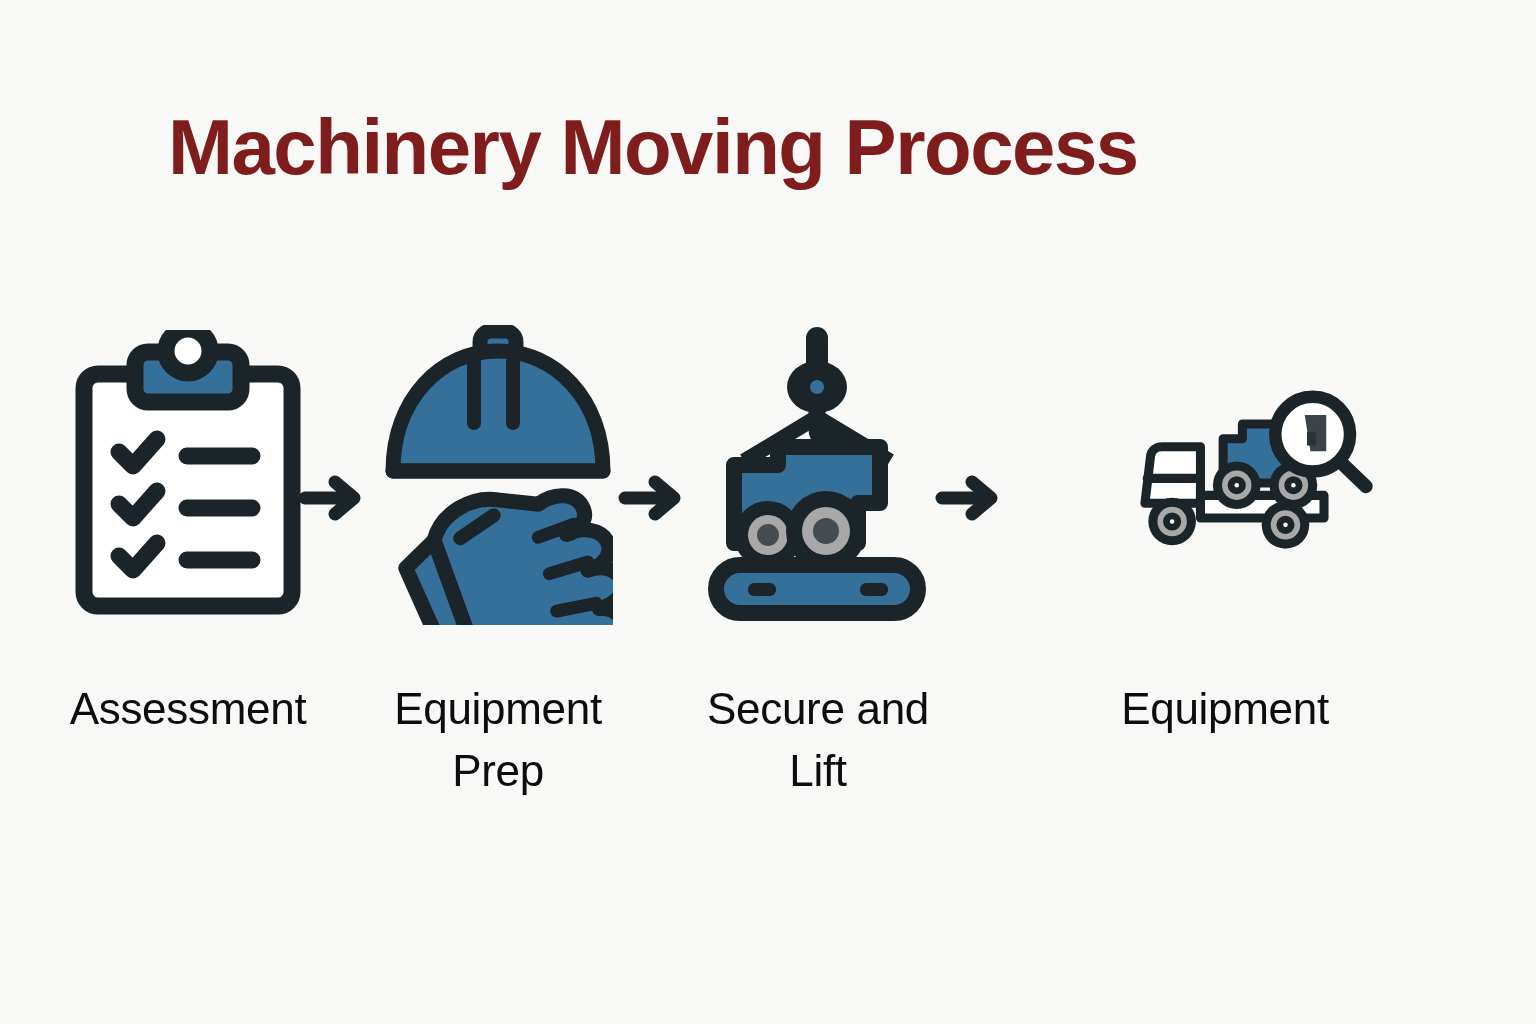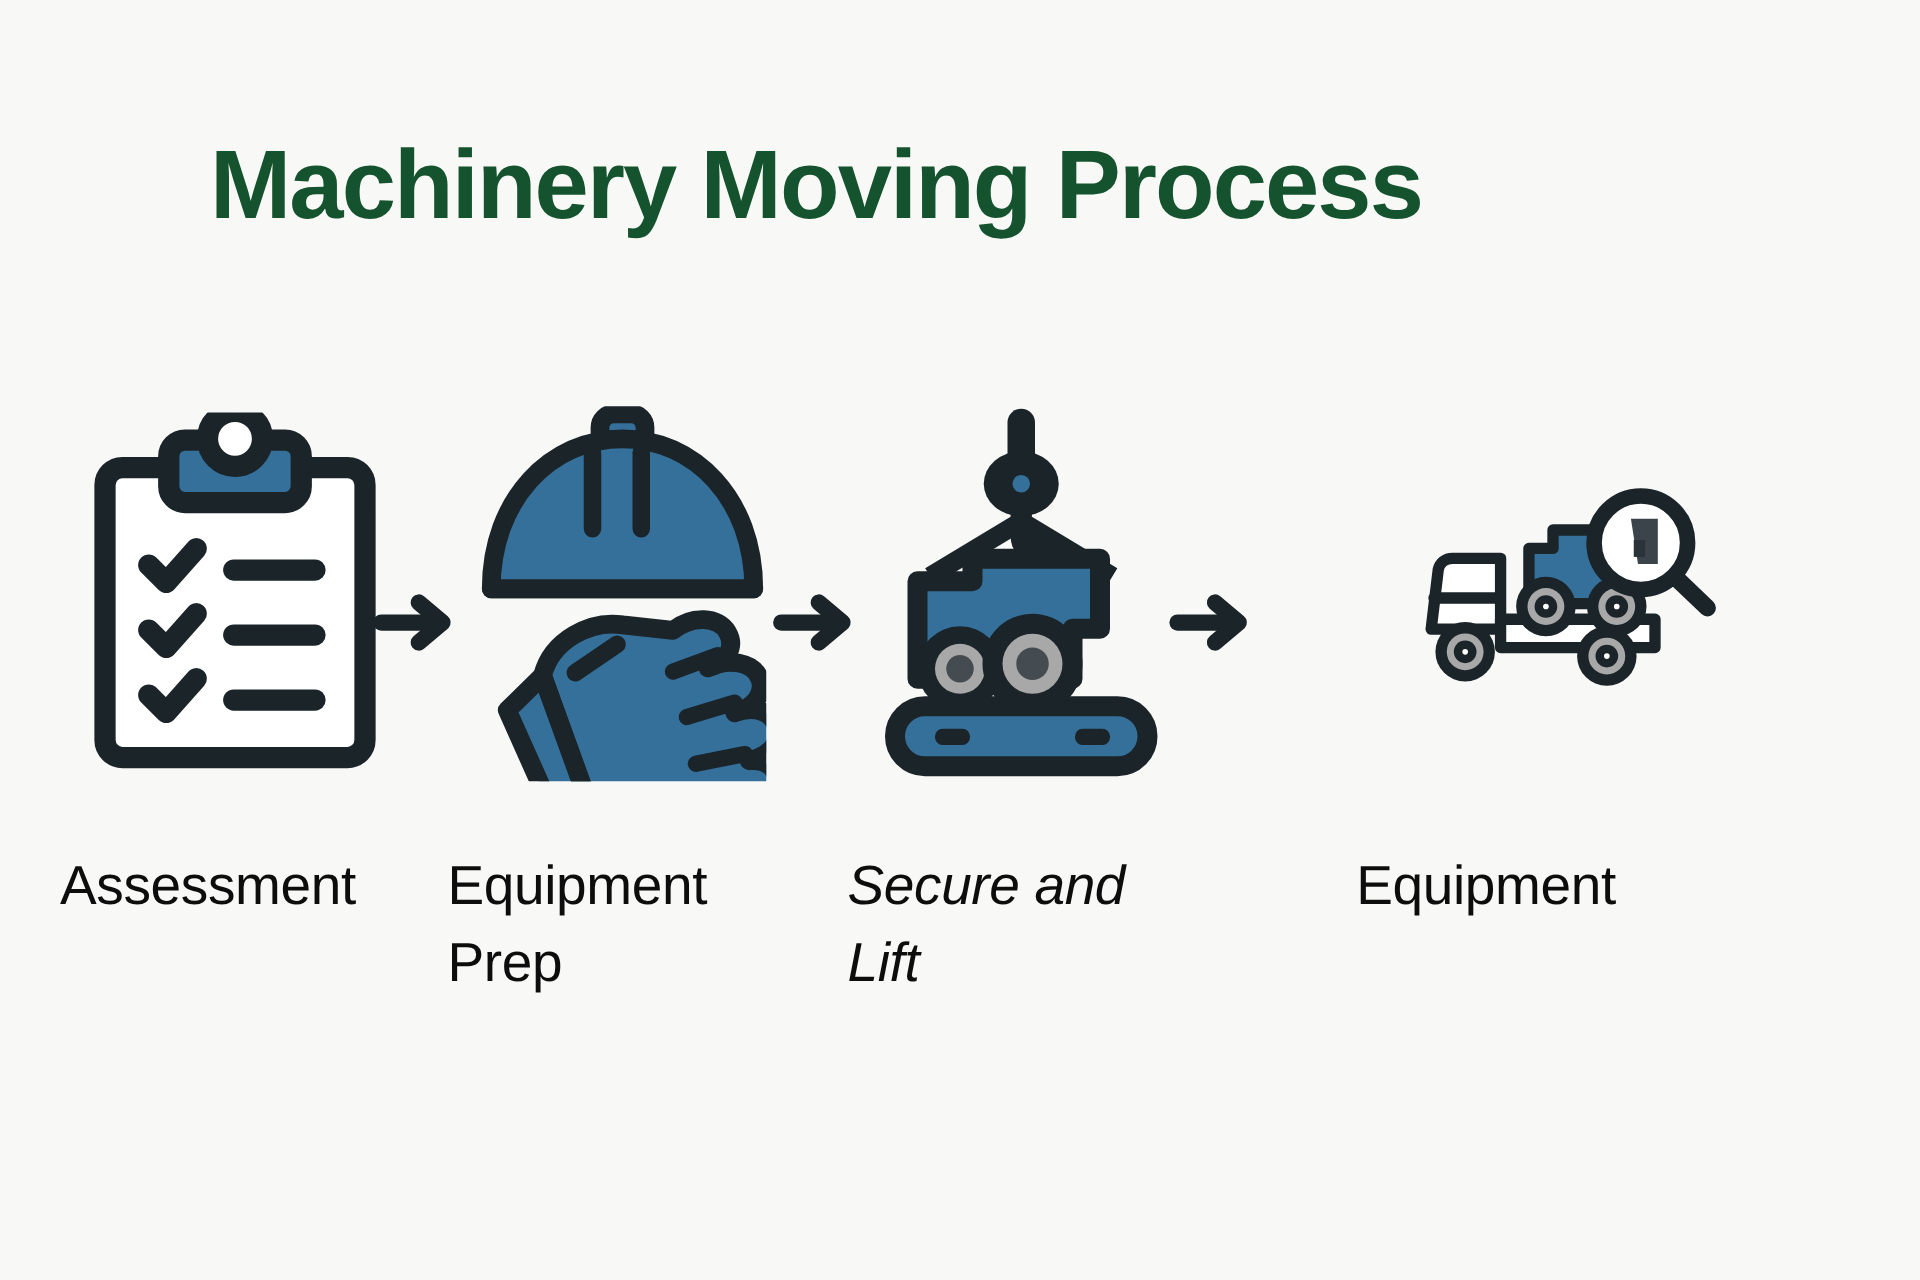--- a/index.html
+++ b/index.html
@@ -15,21 +15,21 @@
     position: relative;
   }
 
   
   #infographic-title {
     position: absolute;
     left: 168px;
     top: 108px;
     font-size: 78px;
     font-weight: bold;
-    color: #14532d;
+    color: #7f1d1d;
     letter-spacing: -1.5px;
     white-space: nowrap;
     line-height: 1.0;
   }
 
   
   #process-flow {
     position: absolute;
     left: 0;
     top: 300px;
@@ -51,30 +51,31 @@
     height: 330px;
     display: flex;
     align-items: center;
     justify-content: center;
   }
   .step-label {
     position: absolute;
     left: 10px;
     top: 378px;
     width: 280px;
+    text-align: center;
     font-size: 44px;
     color: #0D0D0D;
     line-height: 1.42;
     letter-spacing: -0.3px;
   }
 
   
   #step-1 { left: 38px; }
   #step-2 { left: 348px; }
-  #step-3 { left: 668px; font-style: italic; }
+  #step-3 { left: 668px; }
   #step-4 { left: 1075px; }
 
   
   .flow-arrow {
     position: absolute;
     top: 168px;
     width: 66px;
     height: 60px;
   }
   #arrow-1 { left: 298px; }

